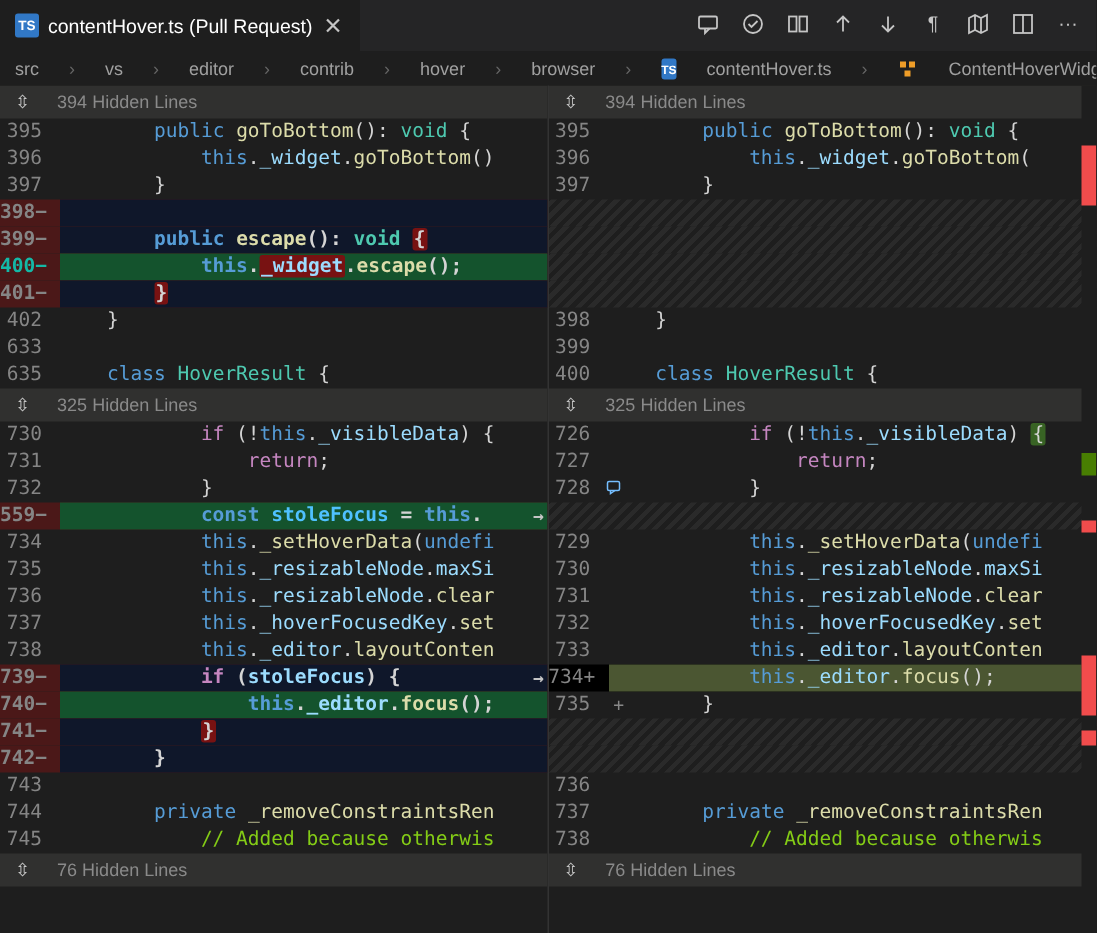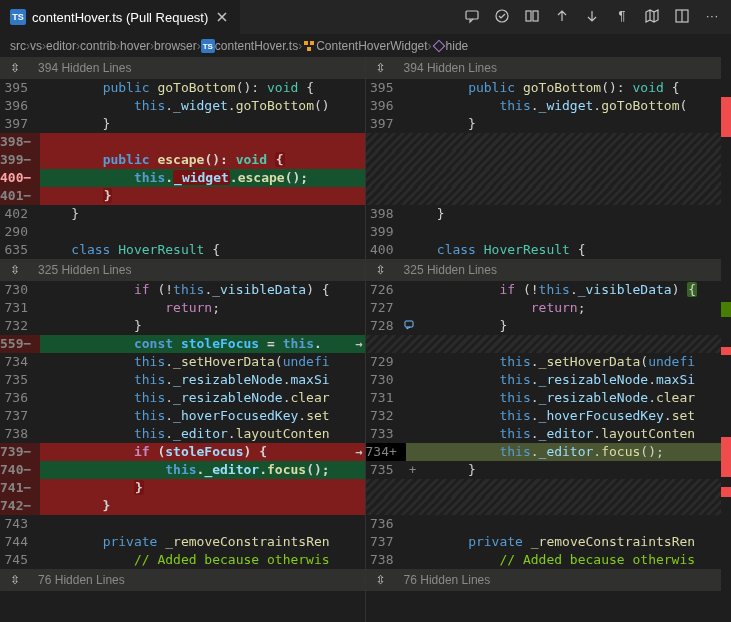--- a/index.html
+++ b/index.html
@@ -5,42 +5,42 @@
   * { box-sizing: border-box; margin: 0; padding: 0; }
   body { background: #1e1e1e; font-family: "Segoe UI", sans-serif; color: #cccccc; font-size: 13px; width: 731px; height: 622px; overflow: hidden; }
   
   .tab-bar { height: 35px; background: #252526; display: flex; align-items: center; justify-content: space-between; border-bottom: 1px solid #1e1e1e; }
   .tab { height: 35px; background: #1e1e1e; display: flex; align-items: center; padding: 0 10px; gap: 6px; color: #ffffff; }
   .tab-icon { width: 16px; height: 16px; background: #3178c6; border-radius: 2px; display: flex; align-items: center; justify-content: center; color: white; font-size: 9px; font-weight: bold; }
   .tab-close { width: 16px; height: 16px; display: flex; align-items: center; justify-content: center; cursor: pointer; color: #c5c5c5; }
   .toolbar { display: flex; gap: 12px; padding-right: 10px; color: #c5c5c5; }
   .toolbar span { cursor: pointer; width: 18px; text-align: center; }
   
-  .breadcrumb { height: 22px; background: #1e1e1e; display: flex; align-items: center; padding: 0 10px; font-size: 12px; color: #a0a0a0; gap: 0; overflow: hidden; white-space: nowrap; }
+  .breadcrumb { height: 22px; background: #1e1e1e; display: flex; align-items: center; padding: 0 10px; font-size: 12px; color: #a0a0a0; gap: 20px; overflow: hidden; white-space: nowrap; }
   .bc-sep { color: #666; }
   .bc-icon { width: 14px; height: 14px; display: inline-flex; align-items: center; justify-content: center; }
   .bc-ts { background: #3178c6; color: white; font-size: 8px; border-radius: 2px; width: 14px; height: 14px; font-weight: bold; }
   .bc-class { color: #ee9d28; }
   .bc-method { color: #b180d7; }
   
   .diff-container { display: flex; height: calc(622px - 35px - 22px); }
   .pane { width: 50%; overflow: hidden; position: relative; font-family: Consolas, monospace; font-size: 13px; line-height: 18px; }
   .pane.left { border-right: 1px solid #333; }
   .pane.right { flex: 1; }
   
   .fold-bar { height: 22px; background: #30302f; display: flex; align-items: center; padding-left: 10px; color: #8a8a8a; font-size: 12px; gap: 18px; font-family: "Segoe UI", sans-serif; }
   .fold-icon { color: #c5c5c5; }
   
   .code-row { display: flex; height: 18px; position: relative; }
   .ln { width: 40px; text-align: right; padding-right: 12px; color: #858585; flex-shrink: 0; user-select: none; }
-  .ln.active { color: #fca5a5; }
+  .ln.active { color: #14b8a6; }
   .code { white-space: pre; color: #d4d4d4; flex: 1; overflow: hidden; position: relative; }
   
   .row-del { background: #4b1818; font-weight: bold; }
-  .row-del .code { background: #7f1d1d; }
+  .row-del .code { background: #0f172a; }
   .row-del-strong .code { background: #14532d; }
   .row-ins { background: #000000; }
   .row-ins .code { background: #373d29; }
   .row-ins-strong .code { background: #4b5632; }
   .row-empty { background: repeating-linear-gradient(-45deg, #1e1e1e, #1e1e1e 3px, #2a2a2a 3px, #2a2a2a 6px); }
   
   .tok-kw { color: #569cd6; }
   .tok-fn { color: #dcdcaa; }
   .tok-type { color: #4ec9b0; }
   .tok-prop { color: #9cdcfe; }
@@ -172,21 +172,21 @@
         </div>
         <div class="code-row row-del">
           <div class="ln">401−</div>
           <div class="code"><span>        </span><span class=" inline-del">}</span></div>
         </div>
         <div class="code-row ">
           <div class="ln">402</div>
           <div class="code"><span>    }</span></div>
         </div>
         <div class="code-row ">
-          <div class="ln">290</div>
+          <div class="ln">633</div>
           <div class="code"><span></span></div>
         </div>
         <div class="code-row ">
           <div class="ln">635</div>
           <div class="code"><span>    </span><span class="tok-kw">class </span><span class="tok-type">HoverResult </span><span>{</span></div>
         </div>
       </div>
     <div class="fold-bar">
       <span class="fold-icon">⇳</span>
       <span>325 Hidden Lines</span>

